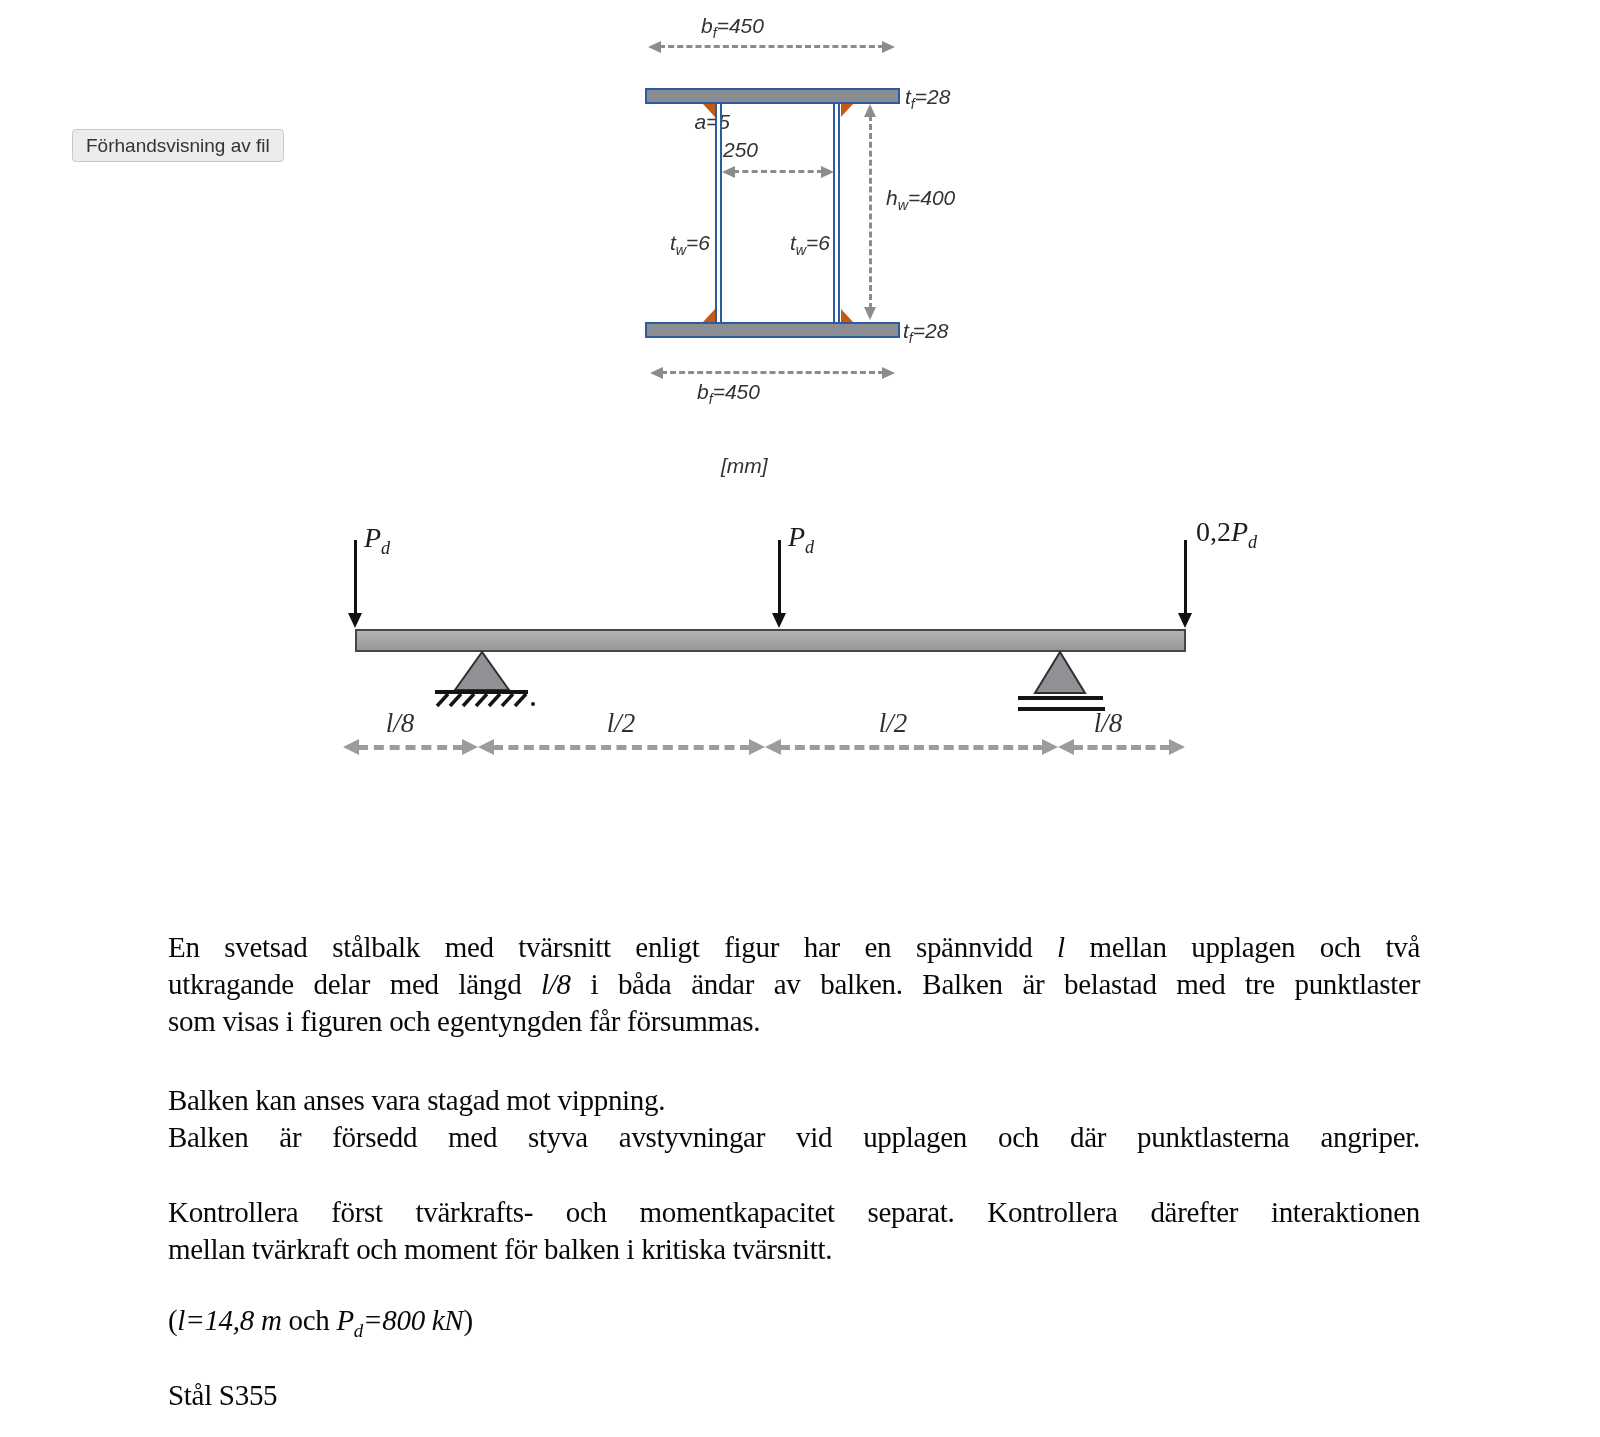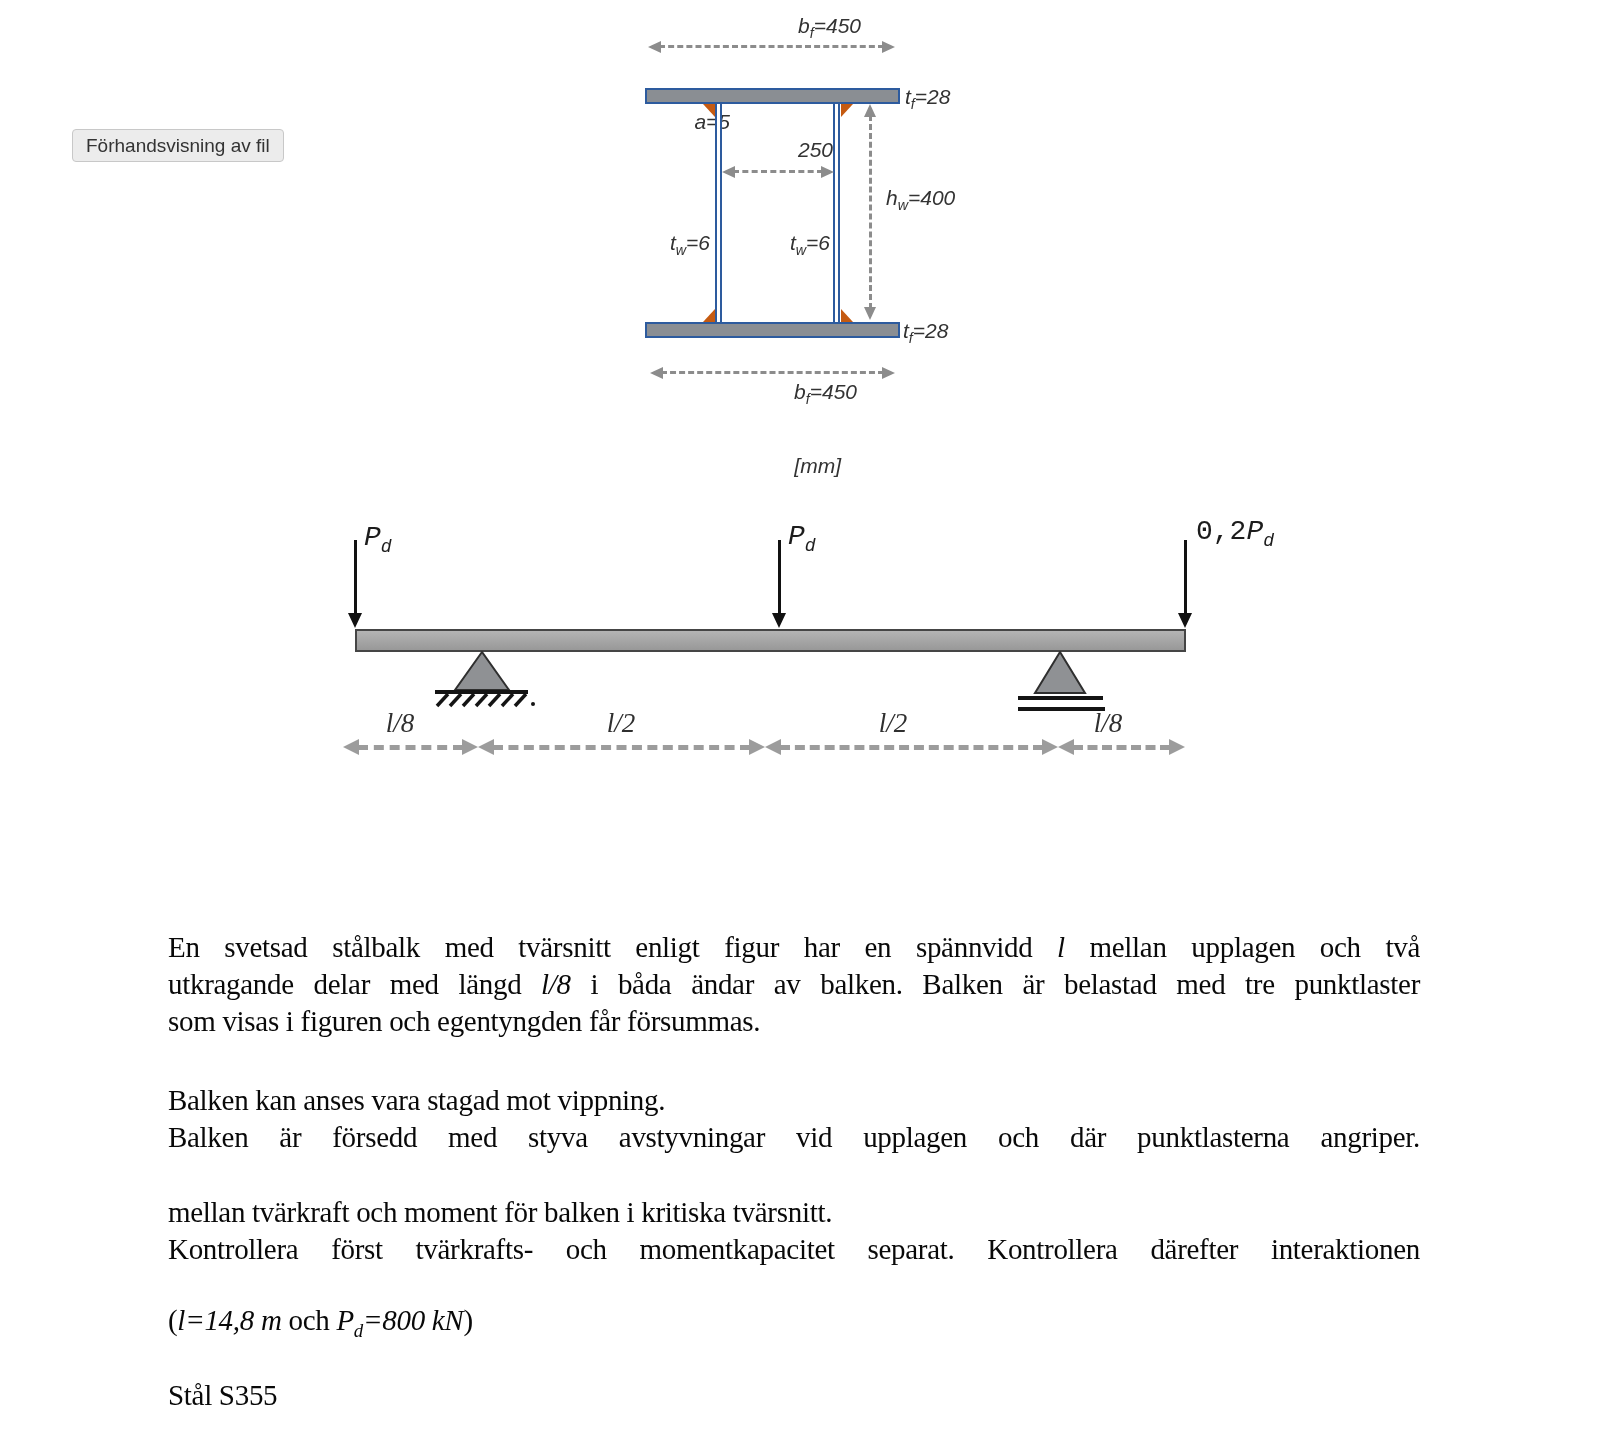--- a/index.html
+++ b/index.html
@@ -23,21 +23,21 @@
 
   
   .tooltip{position:absolute;left:72px;top:129px;background:var(--tooltip-bg);
            border:1px solid var(--tooltip-border);border-radius:4px;padding:4px 13px;
            font-size:19px;line-height:23px;color:var(--tooltip-text);white-space:nowrap;}
 
   
   .fig-label{position:absolute;font-style:italic;font-size:21px;line-height:24px;
              color:var(--fig-label);font-family:"Liberation Sans",sans-serif;}
   .fig-label sub{font-size:0.68em;}
-  .center{text-align:right;}
+  .center{text-align:left;}
   .tright{text-align:right;}
 
   
   .hdim{position:absolute;height:14px;}
   .hdim .dash{position:absolute;left:11px;right:11px;top:5px;border-top:3px dashed var(--dim-gray-light);}
   .hdim .ah{position:absolute;top:1px;width:0;height:0;border-top:6px solid transparent;border-bottom:6px solid transparent;}
   .hdim .ah.left{left:0;border-right:13px solid var(--dim-gray-light);}
   .hdim .ah.right{right:0;border-left:13px solid var(--dim-gray-light);}
 
   
@@ -57,21 +57,21 @@
   .weld.bl{clip-path:polygon(100% 0,100% 100%,0 100%);}
   .weld.br{clip-path:polygon(0 0,100% 100%,0 100%);}
 
   
   .beam-bar{position:absolute;left:355px;top:629px;width:827px;height:19px;
             background:linear-gradient(#b4b4b4,#989898);border:2px solid var(--beam-border);}
   .load{position:absolute;width:15px;height:88px;}
   .load .shaft{position:absolute;left:6px;top:0;width:3px;height:74px;background:var(--ink);}
   .load .tip{position:absolute;left:0;bottom:0;width:0;height:0;
              border-left:7.5px solid transparent;border-right:7.5px solid transparent;border-top:15px solid var(--ink);}
-  .math-label{position:absolute;font-family:Liberation Mono, monospace;font-size:28px;color:#1c1c1c;white-space:nowrap;}
+  .math-label{position:absolute;font-family:Liberation Serif, serif;font-size:28px;color:#1c1c1c;white-space:nowrap;}
   .math-label sub{font-size:0.65em;}
   .math-label .it{font-style:italic;}
 
   
   .bdim{position:absolute;top:738px;height:18px;}
   .bdim .dash{position:absolute;left:15px;right:15px;top:7px;border-top:5px dashed var(--dim-gray-heavy);}
   .bdim .ah{position:absolute;top:1px;width:0;height:0;border-top:8px solid transparent;border-bottom:8px solid transparent;}
   .bdim .ah.left{left:0;border-right:16px solid var(--dim-gray-heavy);}
   .bdim .ah.right{right:0;border-left:16px solid var(--dim-gray-heavy);}
   .bdim-label{position:absolute;top:708px;width:100px;text-align:center;
@@ -225,22 +225,22 @@
   <div class="textblock" style="top:929px">
       <div class="tline just"><span>En svetsad stålbalk med tvärsnitt enligt figur har en spännvidd </span><span class="it">l</span><span> mellan upplagen och två</span></div>
       <div class="tline just"><span>utkragande delar med längd </span><span class="it">l/8</span><span> i båda ändar av balken. Balken är belastad med tre punktlaster</span></div>
       <div class="tline"><span>som visas i figuren och egentyngden får försummas.</span></div>
     </div>
   <div class="textblock" style="top:1082px">
       <div class="tline"><span>Balken kan anses vara stagad mot vippning.</span></div>
       <div class="tline just"><span>Balken är försedd med styva avstyvningar vid upplagen och där punktlasterna angriper.</span></div>
     </div>
   <div class="textblock" style="top:1194px">
+      <div class="tline just"><span>Kontrollera först tvärkrafts- och momentkapacitet separat. Kontrollera därefter interaktionen</span></div>
       <div class="tline"><span>mellan tvärkraft och moment för balken i kritiska tvärsnitt.</span></div>
-      <div class="tline just"><span>Kontrollera först tvärkrafts- och momentkapacitet separat. Kontrollera därefter interaktionen</span></div>
     </div>
   <div class="textblock" style="top:1302px">
       <div class="tline"><span>(</span><span class="it">l</span><span class="it">=14,8 m</span><span> och </span><span class="it">P</span><sub class="it">d</sub><span class="it">=800 kN</span><span>)</span></div>
     </div>
   <div class="textblock" style="top:1377px">
       <div class="tline"><span>Stål S355</span></div>
     </div>
 
 </div>
 

